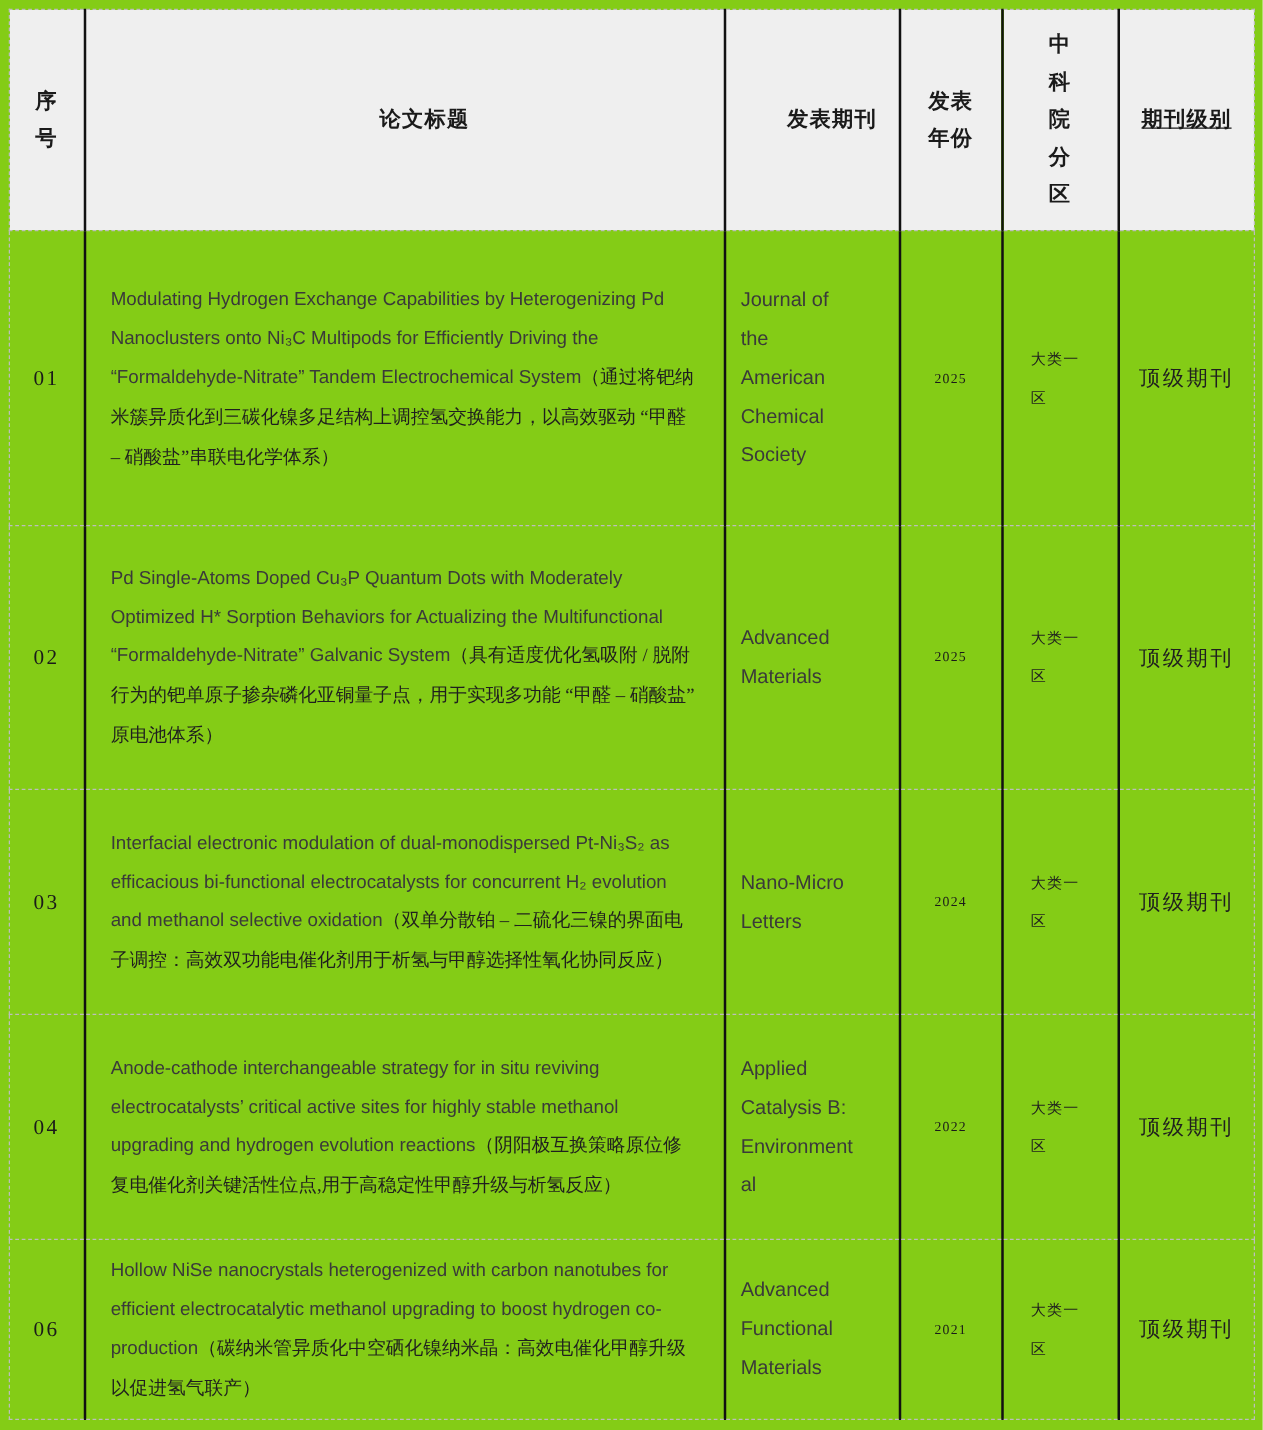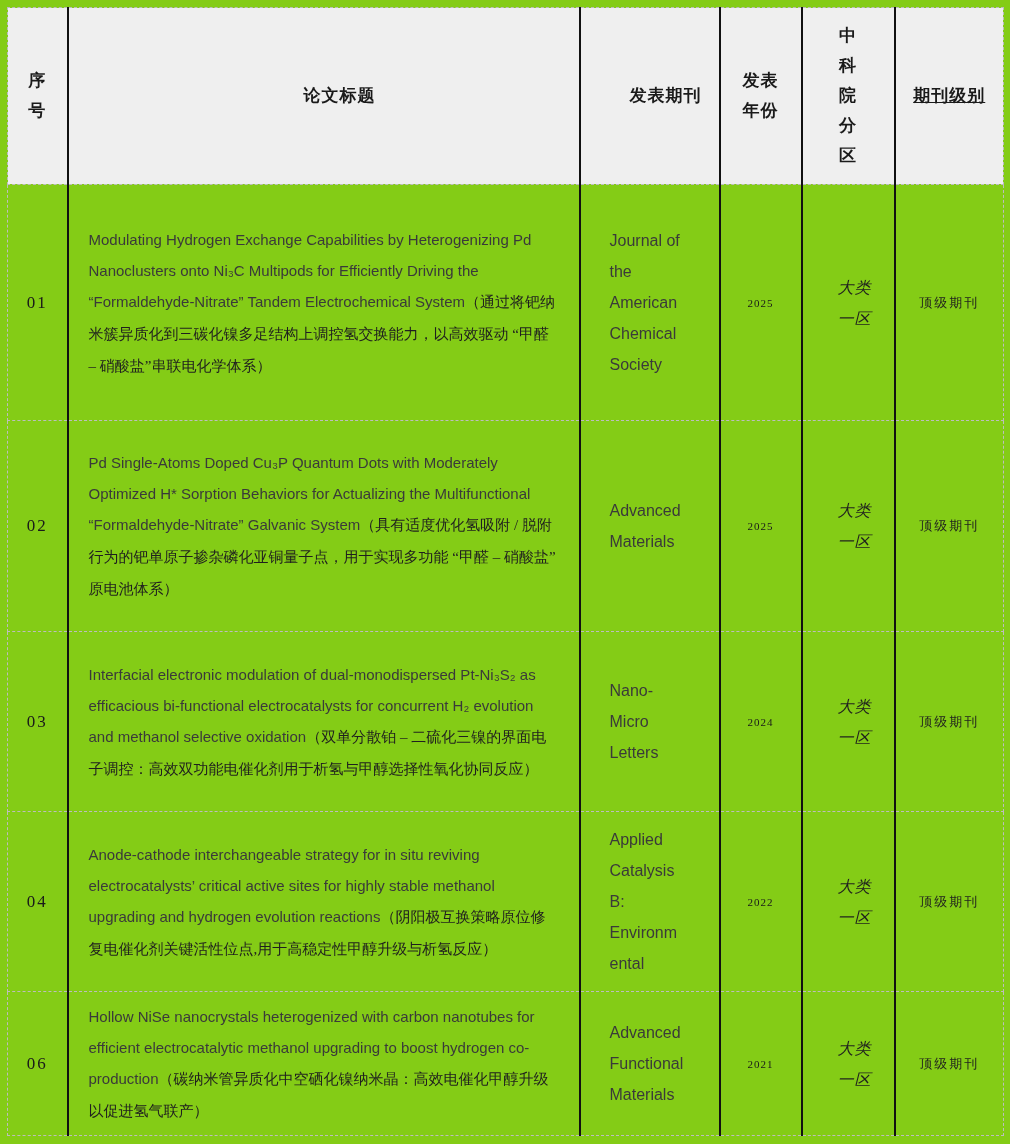--- a/index.html
+++ b/index.html
@@ -78,50 +78,49 @@
     font-size: 15px;
     line-height: 31px;
     color: #3a3a3a;
   }
   td.title-cell .zh {
     font-family: "Liberation Serif", "DejaVu Serif", serif;
     color: #1f1f1f;
   }
   td.journal-cell {
     text-align: left;
-    padding: 6px 34px 6px 29px;
+    padding: 6px 34px 6px 12px;
     font-size: 16px;
     line-height: 31px;
     color: #3a3a3a;
     overflow-wrap: break-word;
     word-break: break-word;
     margin-top: 40px;
   }
   td.year-cell {
     text-align: center;
     font-family: "Liberation Serif", "DejaVu Serif", serif;
     font-size: 11px;
     letter-spacing: 1px;
     color: #1a1a1a;
   }
   td.div-cell {
-    text-align: right;
+    text-align: left;
     padding: 0 22px;
     font-family: "Liberation Serif", "DejaVu Serif", serif;
-    font-size: 16px;
+    font-size: 12px;
     line-height: 31px;
     letter-spacing: 1px;
     color: #1f1f1f;
-    font-style: italic;
   }
   td.level-cell {
     text-align: center;
     padding: 0 4px;
     font-family: "Liberation Serif", "DejaVu Serif", serif;
-    font-size: 13px;
+    font-size: 17px;
     letter-spacing: 2px;
     color: #1f1f1f;
   }
 </style>
 </head>
 <body>
 
 <div class="page">
   <table class="pub-table">
     <colgroup>

